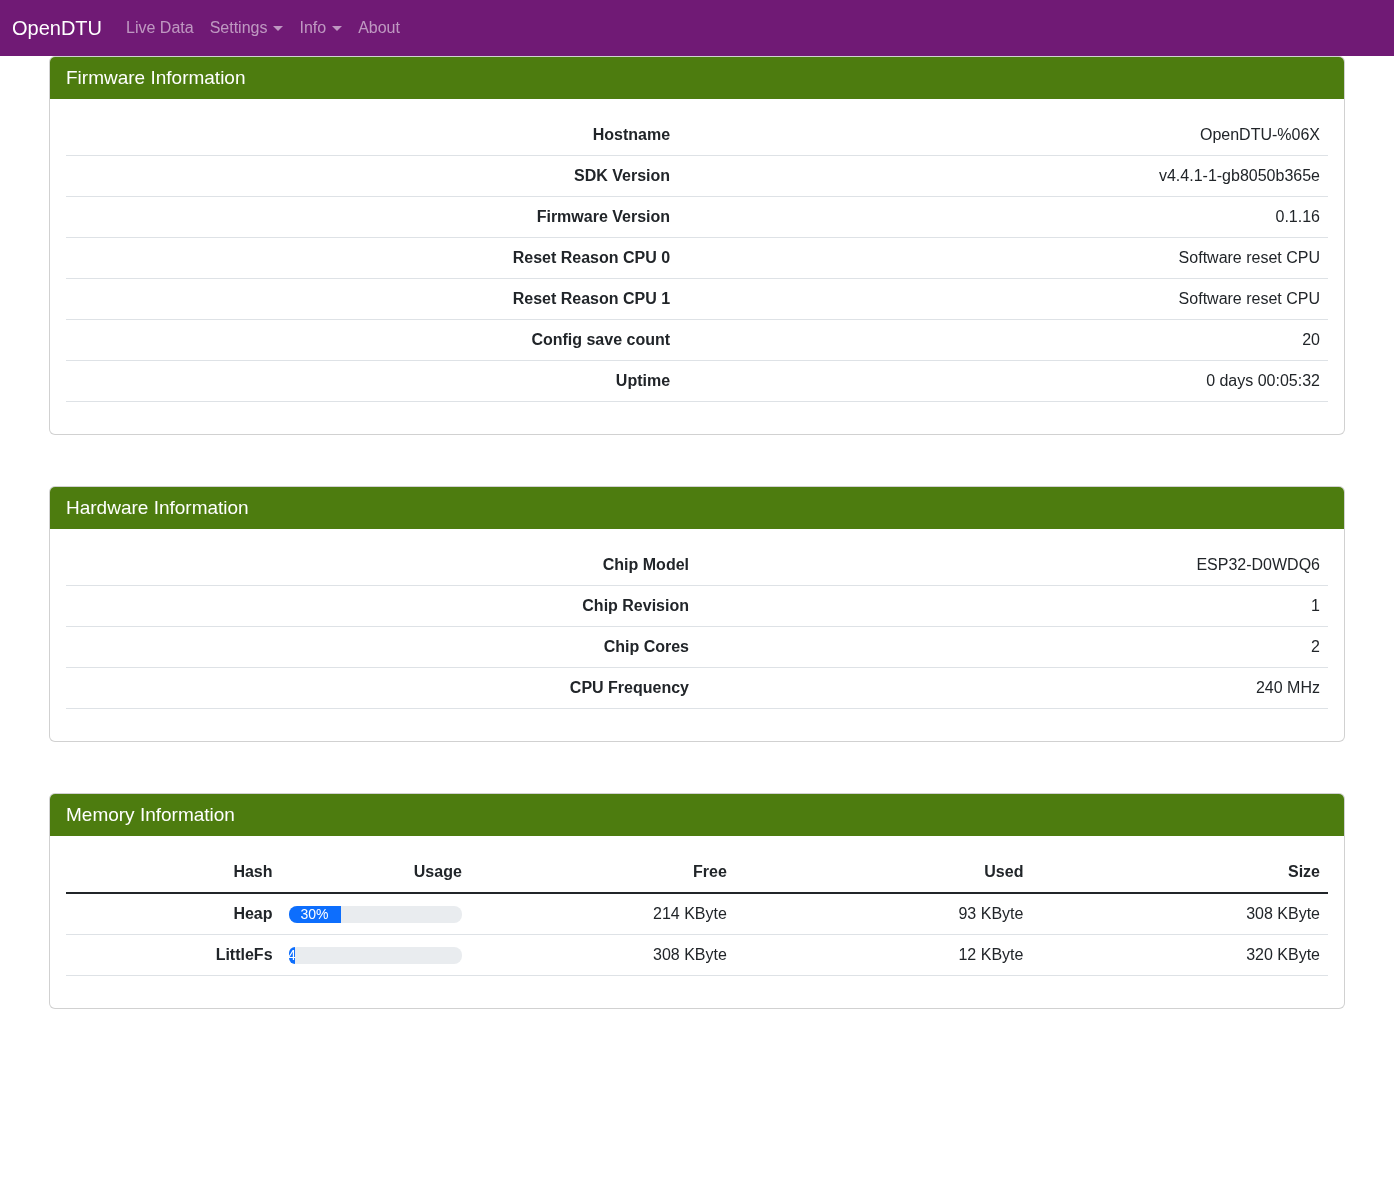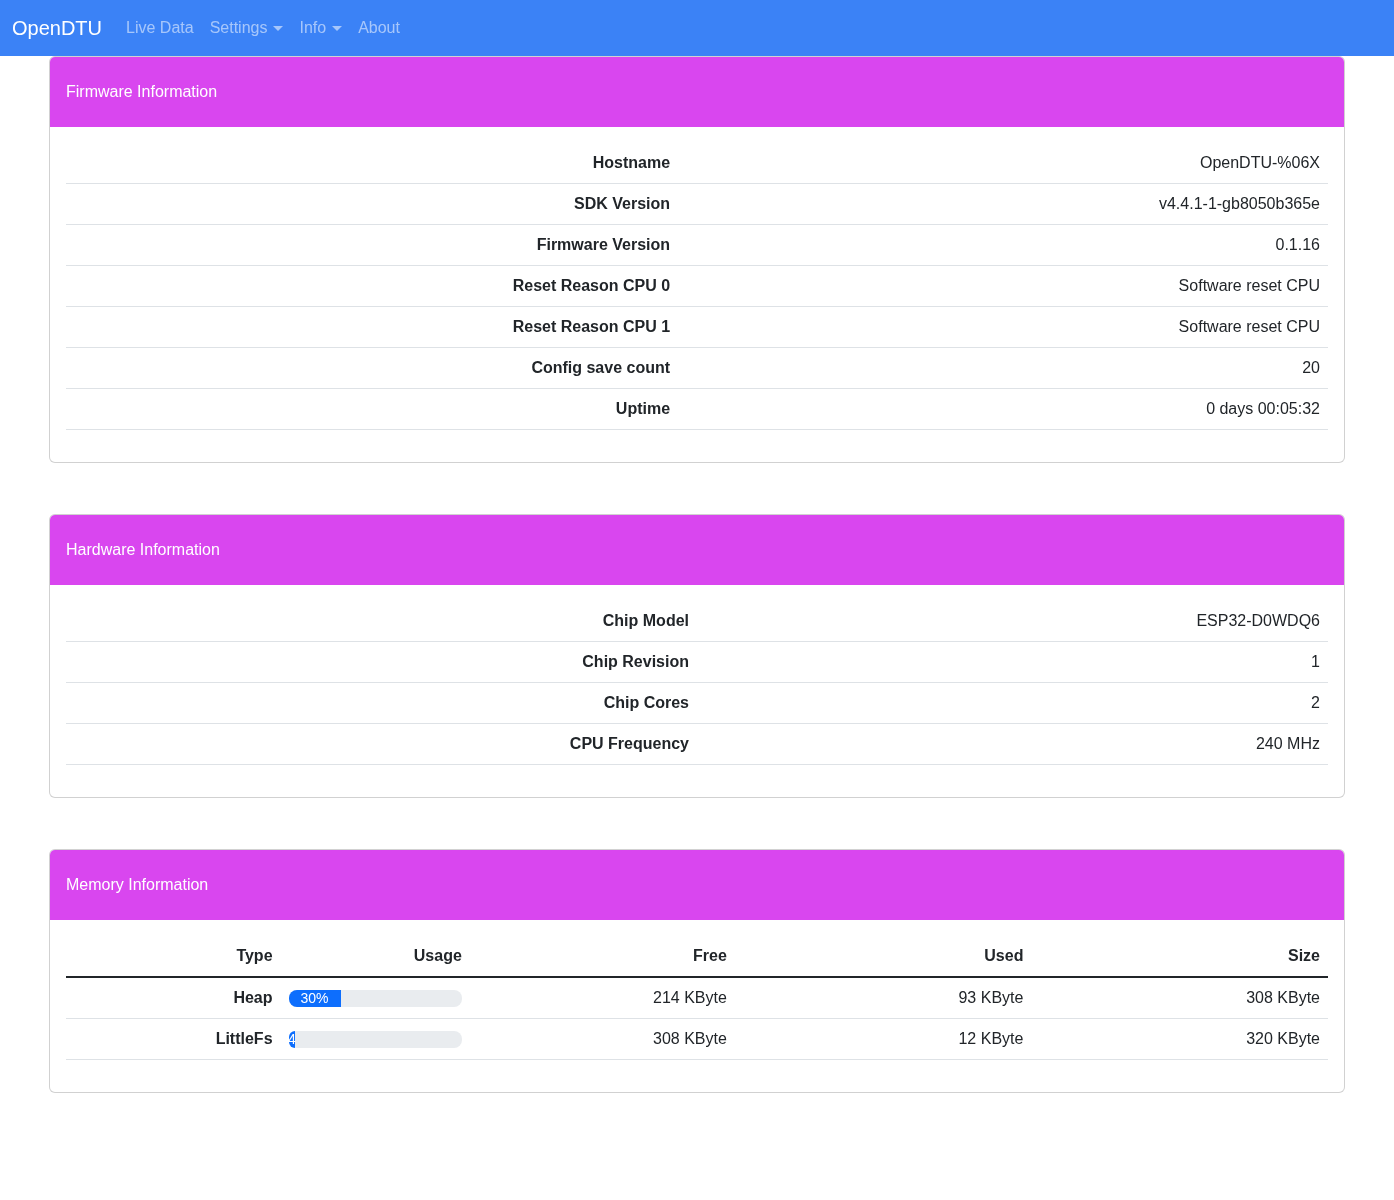--- a/index.html
+++ b/index.html
@@ -8,21 +8,21 @@
     padding: 0;
     background: #ffffff;
     font-family: "Liberation Sans", "DejaVu Sans", sans-serif;
     font-size: 16px;
     color: #212529;
     width: 1394px;
   }
 
   
   .navbar {
-    background: #3b82f6;
+    background: #701a75;
     height: 56px;
     display: flex;
     align-items: center;
     padding: 0 12px;
     width: 100%;
   }
   .navbar-brand {
     color: #ffffff;
     font-size: 20px;
     line-height: 1.5;
@@ -72,25 +72,25 @@
   }
 
   
   .card {
     border: 1px solid rgba(0,0,0,0.18);
     border-radius: 6px;
     margin-bottom: 51px;
     background: #fff;
   }
   .card-header {
-    background: #d946ef;
+    background: #4d7c0f;
     color: #ffffff;
-    padding: 24px 16px;
+    padding: 10px 16px;
     line-height: 22px;
-    font-size: 16px;
+    font-size: 19px;
     border-radius: 5px 5px 0 0;
   }
   .card-body {
     padding: 16px;
   }
 
   
   table.tbl {
     width: 100%;
     border-collapse: collapse;
@@ -231,21 +231,21 @@
       </table>
     </div>
   </section>
 
   <section class="card">
     <div class="card-header">Memory Information</div>
     <div class="card-body">
       <table class="tbl tbl-mem">
         <thead>
           <tr>
-            <th>Type</th>
+            <th>Hash</th>
             <th>Usage</th>
             <th>Free</th>
             <th>Used</th>
             <th>Size</th>
           </tr>
         </thead>
         <tbody>
           <tr>
             <td class="lbl">Heap</td>
             <td>

